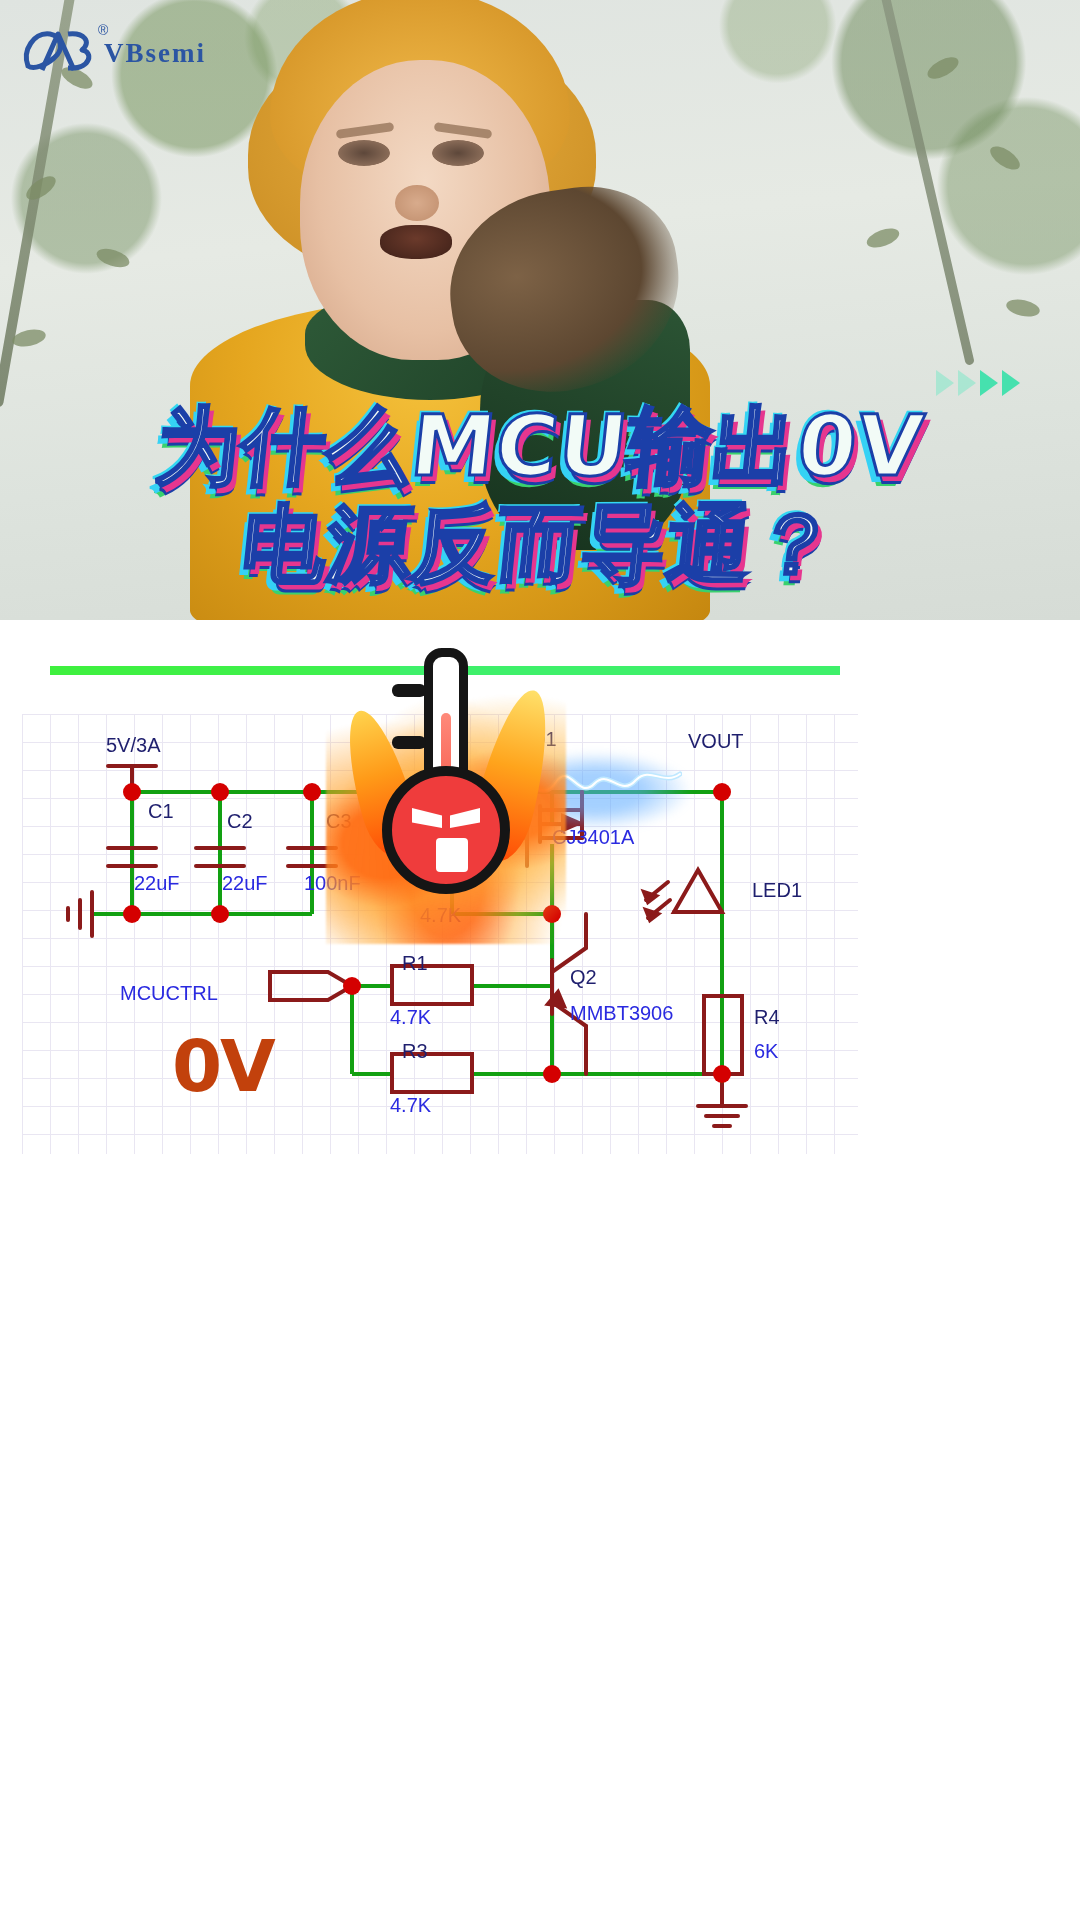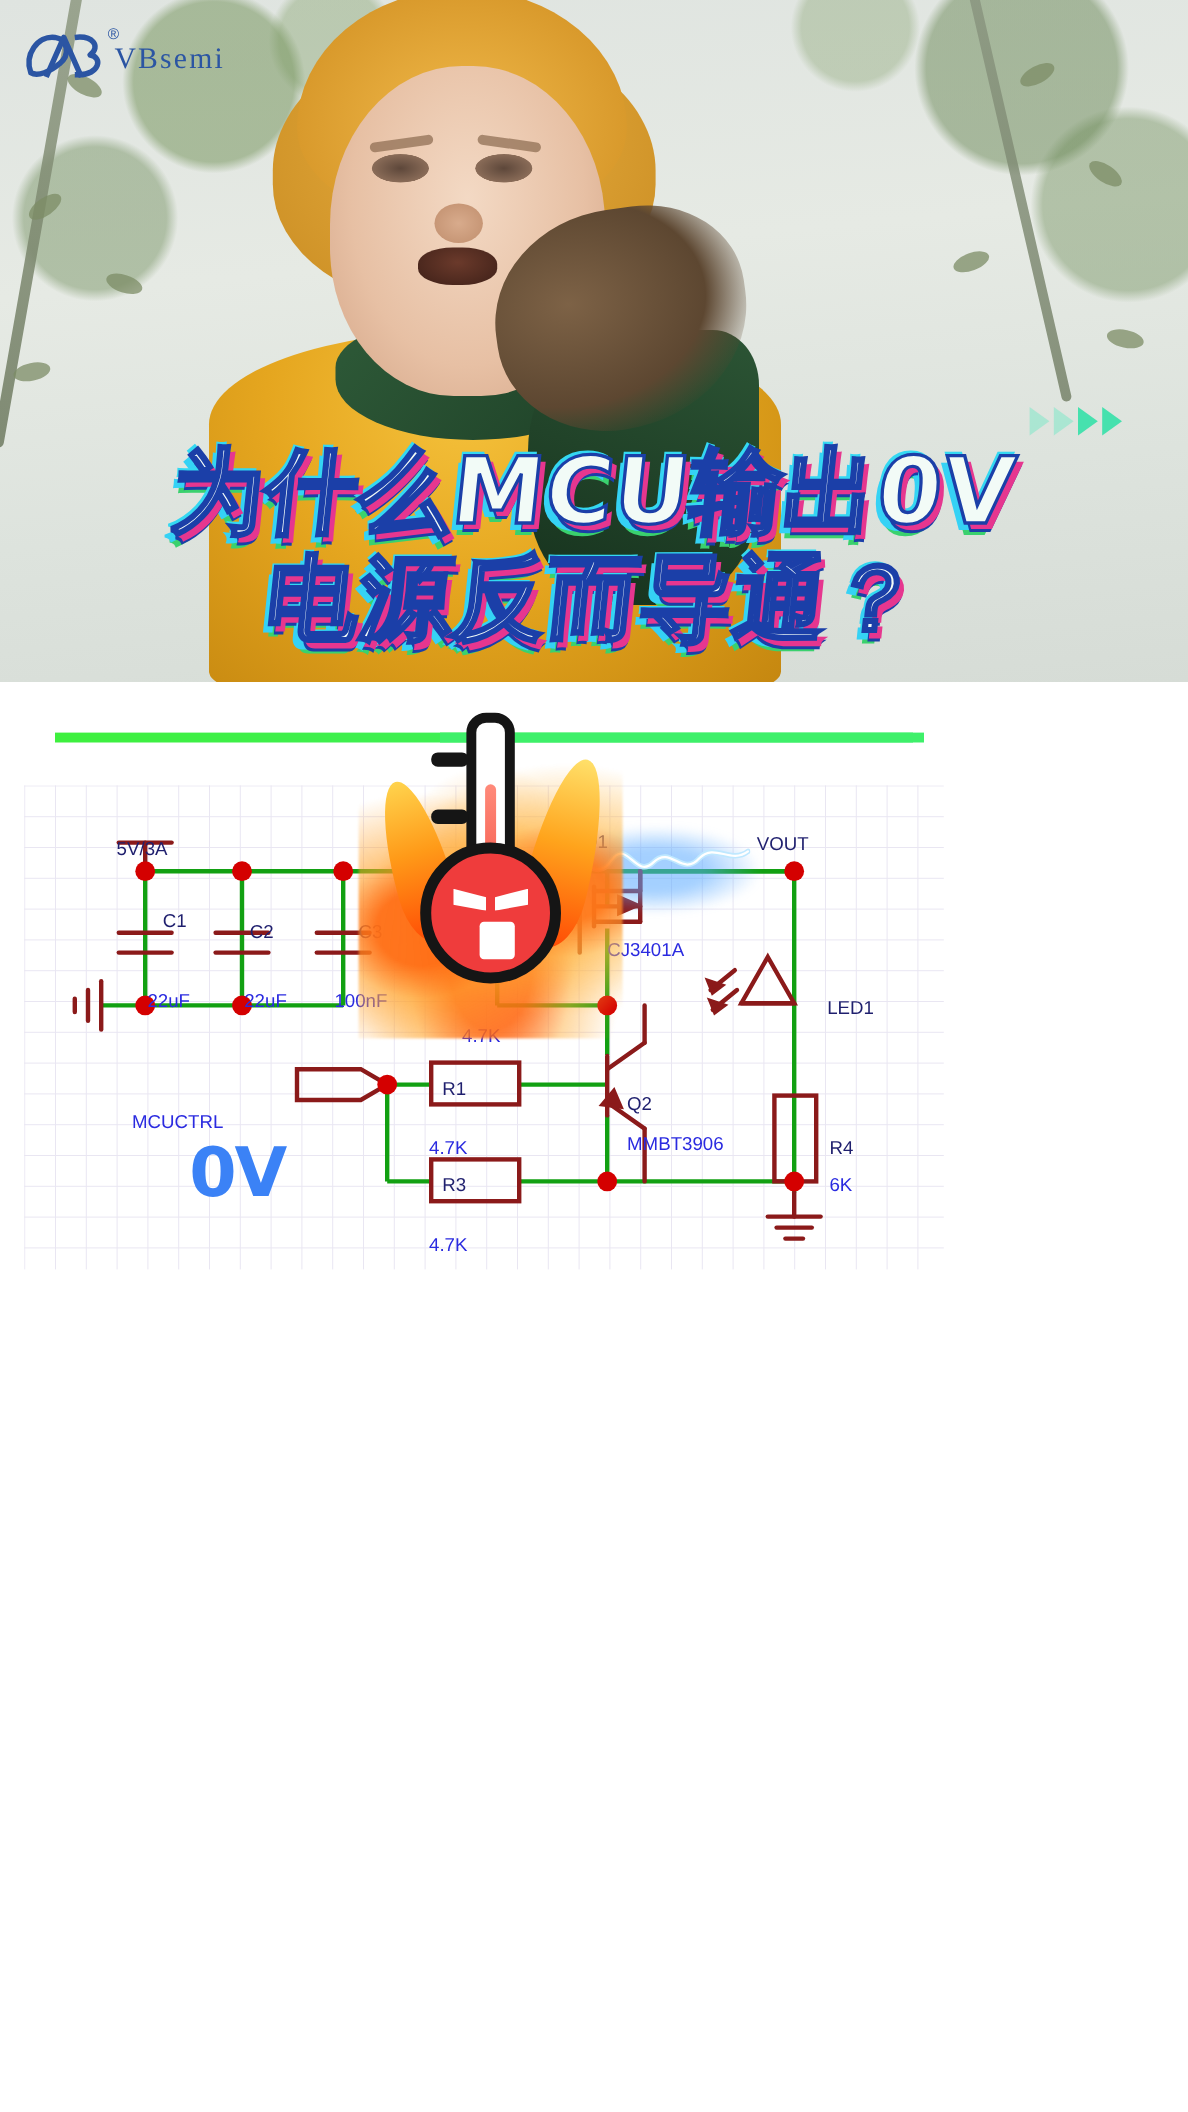--- a/index.html
+++ b/index.html
@@ -55,21 +55,21 @@
           background:linear-gradient(135deg,#2e5a38,#1f4228);
           border-radius:40% 40% 50% 50%;}
   .collarR{position:absolute;left:330px;top:300px;width:210px;height:250px;
            background:linear-gradient(200deg,#2c5535,#16311d);
            border-radius:44% 20% 40% 40%;}
 
   
   .logo{position:absolute;left:18px;top:20px;width:230px;height:62px;}
   .logo svg{position:absolute;left:0;top:0;}
   .logo .brand{position:absolute;left:86px;top:18px;font-family:"Liberation Serif","DejaVu Serif",serif;
-               font-weight:normal;font-size:27px;letter-spacing:2px;color:#2b55a3;}
+               font-weight:bold;font-size:27px;letter-spacing:2px;color:#2b55a3;}
   .logo .reg{position:absolute;left:80px;top:2px;font-size:14px;color:#2b55a3;}
 
   
   .ff{position:absolute;right:60px;top:370px;display:flex;gap:4px;align-items:center;}
   .ff i{display:block;width:0;height:0;border-left:18px solid #35e0a8;
         border-top:13px solid transparent;border-bottom:13px solid transparent;opacity:.9;}
   .ff i.dim{border-left-color:#7fe8c8;opacity:.55;}
 
   
   .titles{position:absolute;left:0;top:398px;width:1080px;text-align:center;z-index:6;}
@@ -95,21 +95,21 @@
   
   .schem{position:absolute;left:22px;top:714px;width:836px;height:440px;
          background:#fff;}
   .grid{position:absolute;inset:0;
         background-image:
           linear-gradient(to right,#e9e6f2 1px,transparent 1px),
           linear-gradient(to bottom,#e9e6f2 1px,transparent 1px);
         background-size:28px 28px;}
   .schem svg{position:absolute;left:0;top:0;}
   .lbl{position:absolute;font-family:"Liberation Sans","DejaVu Sans",sans-serif;
-       font-size:17px;color:#1f1f6e;white-space:nowrap;margin-top:28px;}
+       font-size:20px;color:#1f1f6e;white-space:nowrap;}
   .lbl.val{color:#2a2ae0;}
   .lbl.name{color:#1f1f6e;}
 
   
   .thermo{position:absolute;left:368px;top:648px;width:156px;height:290px;z-index:7;}
   .flames{position:absolute;left:-42px;top:46px;width:240px;height:250px;z-index:-1;
           background:
             radial-gradient(ellipse at 24% 60%,rgba(255,110,20,.95) 0 16%,rgba(255,160,40,.6) 30%,rgba(255,200,90,0) 58%),
             radial-gradient(ellipse at 78% 46%,rgba(255,120,25,.95) 0 15%,rgba(255,180,60,.55) 32%,rgba(255,210,110,0) 60%),
             radial-gradient(ellipse at 50% 74%,rgba(255,90,10,.85) 0 22%,rgba(255,170,50,.45) 44%,rgba(255,210,120,0) 70%);
@@ -133,21 +133,21 @@
   .b-mouth{position:absolute;left:44px;top:62px;width:32px;height:34px;background:#fff;border-radius:4px;}
 
   
   .spark{position:absolute;left:512px;top:760px;width:170px;height:60px;z-index:6;}
   .glow{position:absolute;left:500px;top:752px;width:190px;height:78px;z-index:5;
         background:radial-gradient(ellipse at 50% 50%,rgba(90,170,255,.55) 0 35%,rgba(90,170,255,0) 72%);
         filter:blur(4px);}
 
   
   .zerov{position:absolute;left:172px;top:1020px;font-family:"DejaVu Sans","Liberation Sans",sans-serif;
-         font-weight:bold;font-size:62px;line-height:92px;color:#3b82f6;z-index:8;letter-spacing:-2px;}
+         font-weight:bold;font-size:72px;line-height:92px;color:#c2410c;z-index:8;letter-spacing:-2px;}
 </style>
 </head>
 <body>
 
 <div class="video">
   <div class="sky"></div>
   <div class="branchL"></div>
   <div class="branchR"></div>
   <div class="leaf" style="left:60px;top:70px;transform:rotate(28deg)"></div>
   <div class="leaf" style="left:24px;top:180px;transform:rotate(-35deg)"></div>

